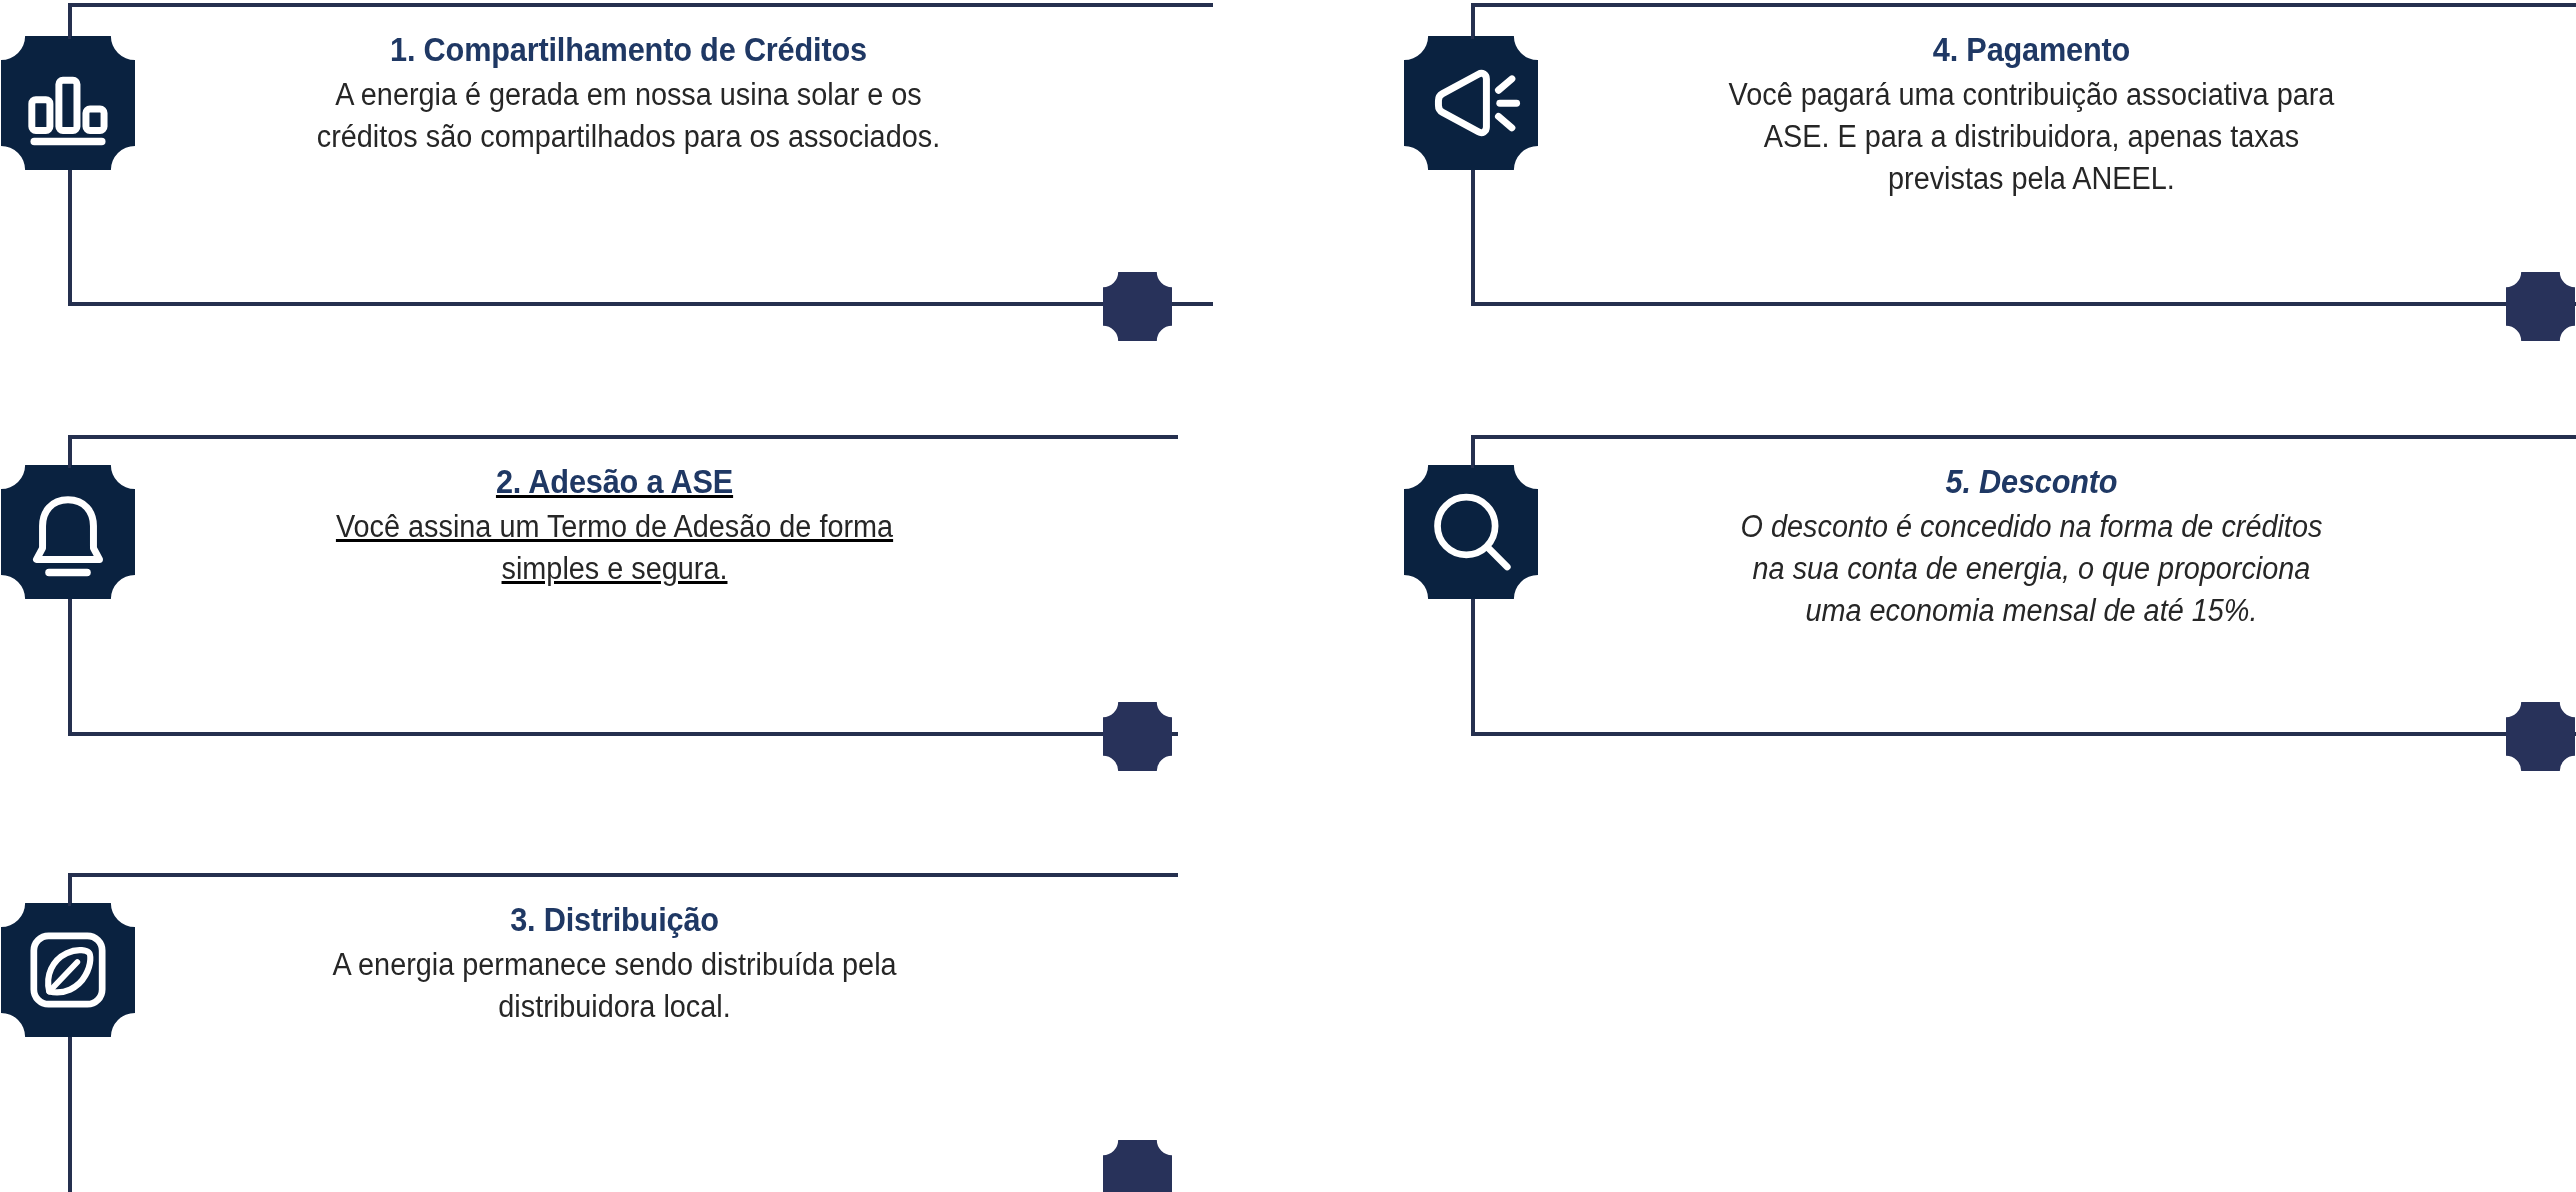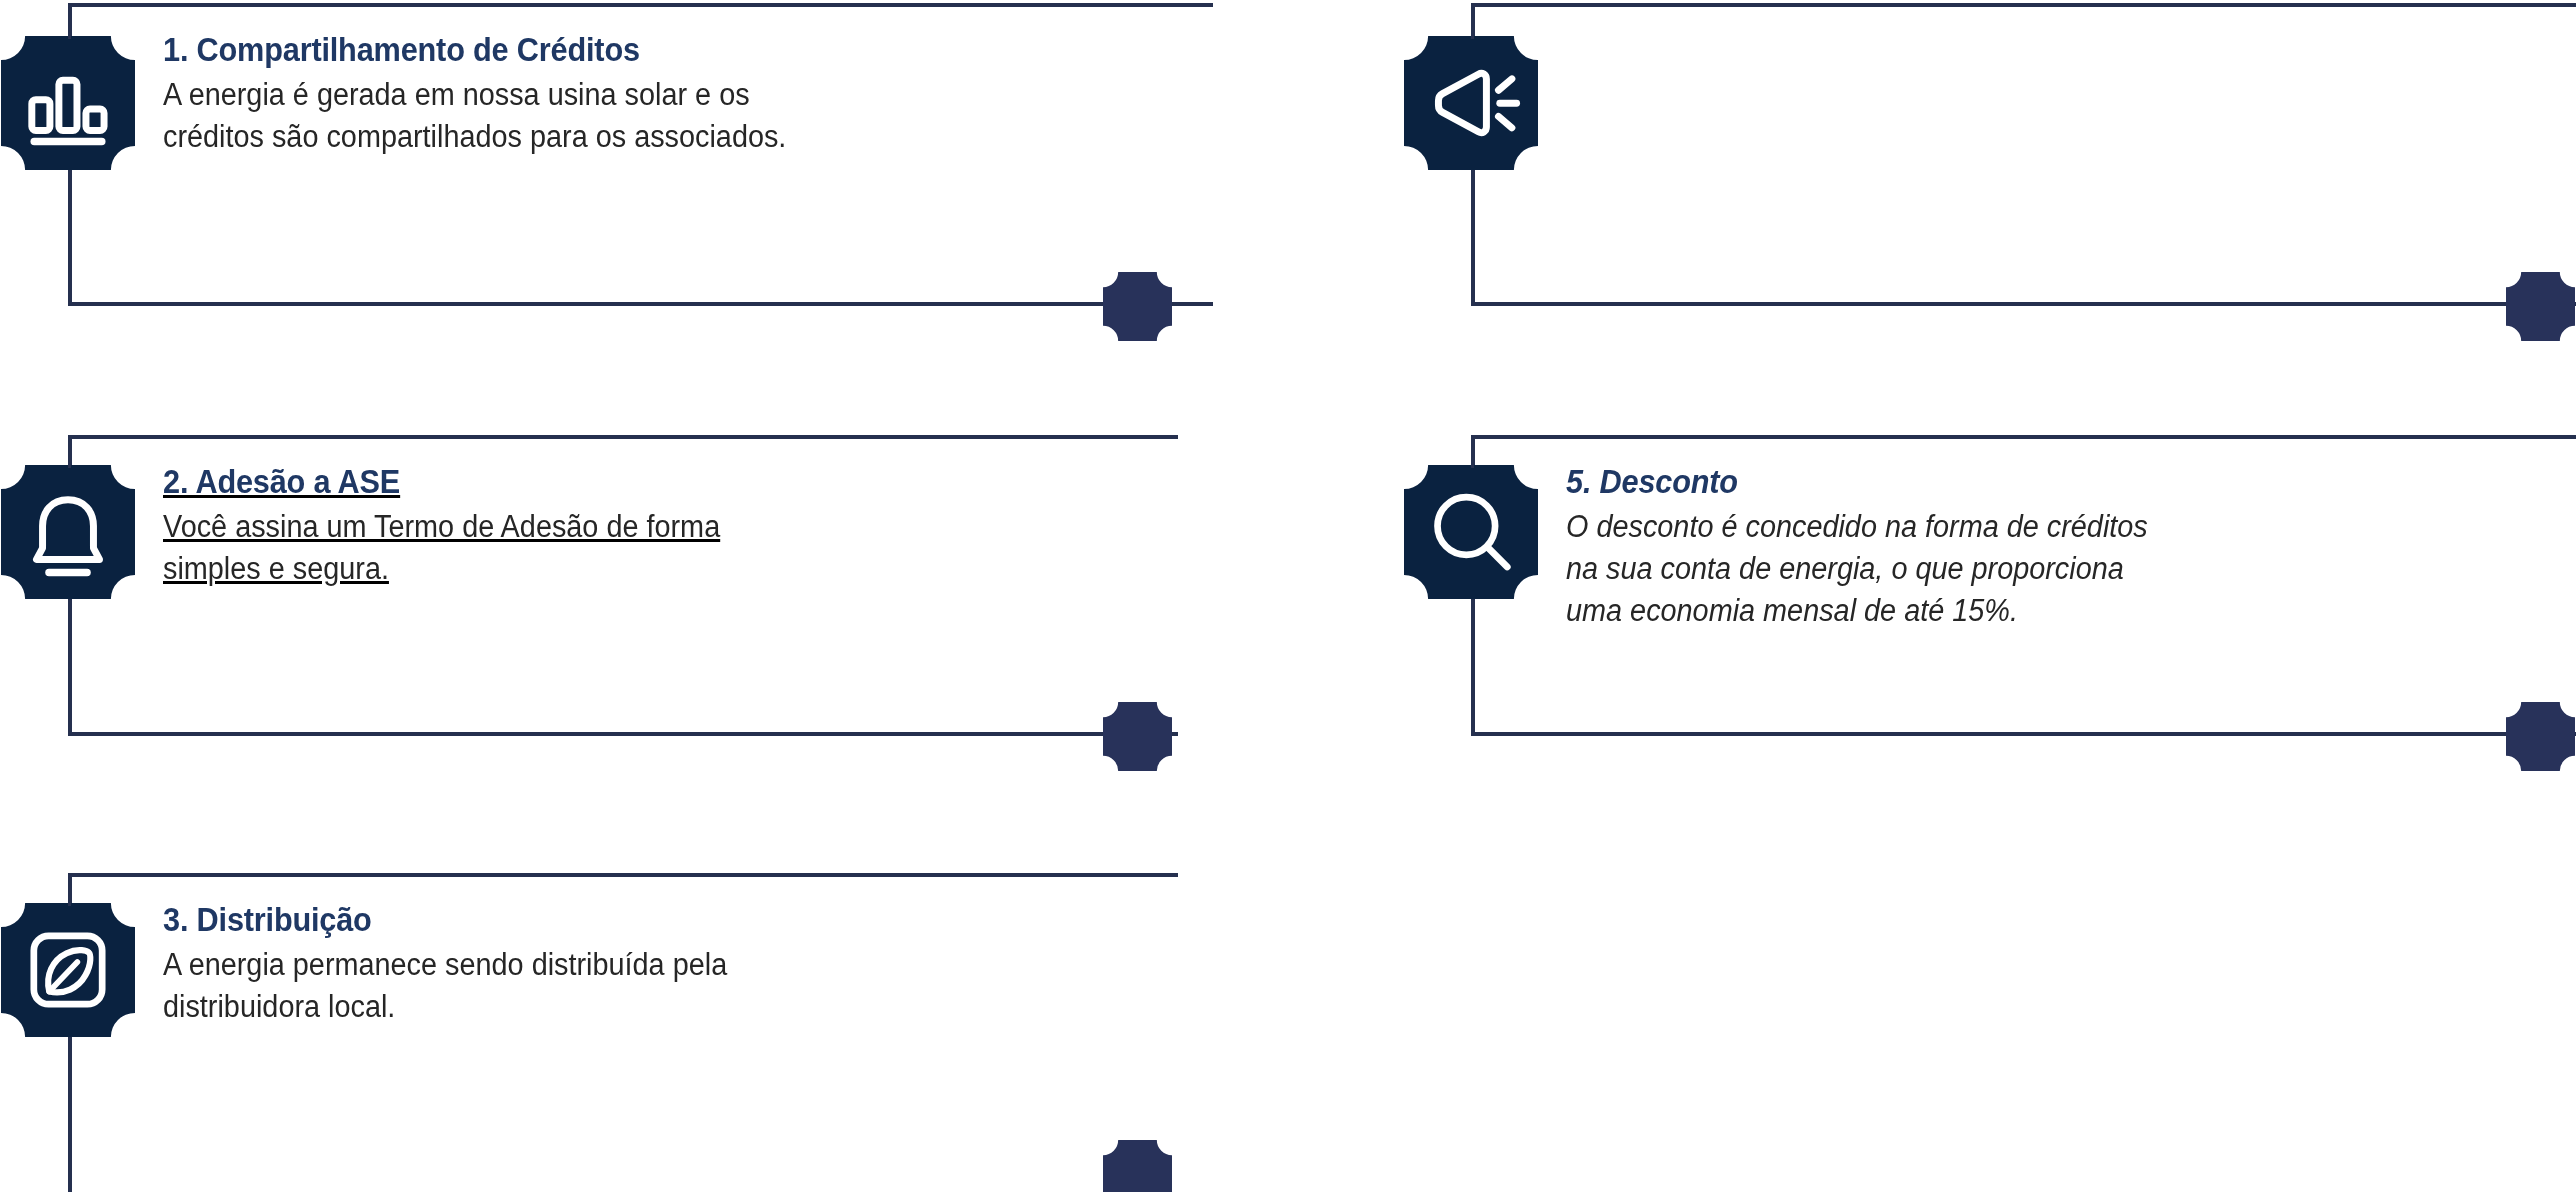--- a/index.html
+++ b/index.html
@@ -3,21 +3,21 @@
 <meta charset="utf-8">
 <style>
   html,body{margin:0;padding:0;}
   body{
     width:2576px;height:1192px;
     background:#ffffff;
     font-family:"Liberation Sans","DejaVu Sans",sans-serif;
     overflow:hidden;position:relative;
   }
 
-  #board{position:absolute;inset:0;overflow:hidden;}
+  #board{position:absolute;inset:0;overflow:hidden;text-align:center;}
 
   
   .card{position:absolute;}
 
   
   .frame{position:absolute;left:0;top:0;width:100%;height:100%;}
   .rail{position:absolute;background:#25304f;}
   .rail-top{left:0;top:0;height:3.8px;width:100%;}
   .rail-left{left:0;top:0;width:3.8px;height:100%;}
   .rail-bottom{left:0;bottom:0;height:4.5px;width:100%;}
@@ -174,20 +174,26 @@
         <g stroke="#ffffff" stroke-width="5.2" stroke-linecap="round">
           <line x1="70.5" y1="40.5" x2="80.5" y2="32"></line>
           <line x1="71.5" y1="50.2" x2="84" y2="50.2"></line>
           <line x1="70.5" y1="60" x2="80.5" y2="68.5"></line>
         </g>
       </svg>
     </div>
 
     <div class="stub" style="left:-0.4px;top:0;height:36px;"></div>
 
+    <div class="txt" style="left:95px;top:27px;width:1001px;">
+      <div class="title">4. Pagamento</div>
+      <div class="body">Você pagará uma contribuição associativa para
+ASE. E para a distribuidora, apenas taxas
+previstas pela ANEEL.</div>
+    </div>
 
     <div class="node" style="left:1035px;top:269px;">
       <svg viewBox="0 0 100 100" aria-hidden="true">
         <path fill="#28325a" d="M22 0 H78 A22 22 0 0 0 100 22 V78 A22 22 0 0 0 78 100 H22 A22 22 0 0 0 0 78 V22 A22 22 0 0 0 22 0 Z"></path>
       </svg>
     </div>
   </div>
 
   <div class="card" style="left:1471px;top:435px;width:1145px;height:301px;">
     <div class="frame">

